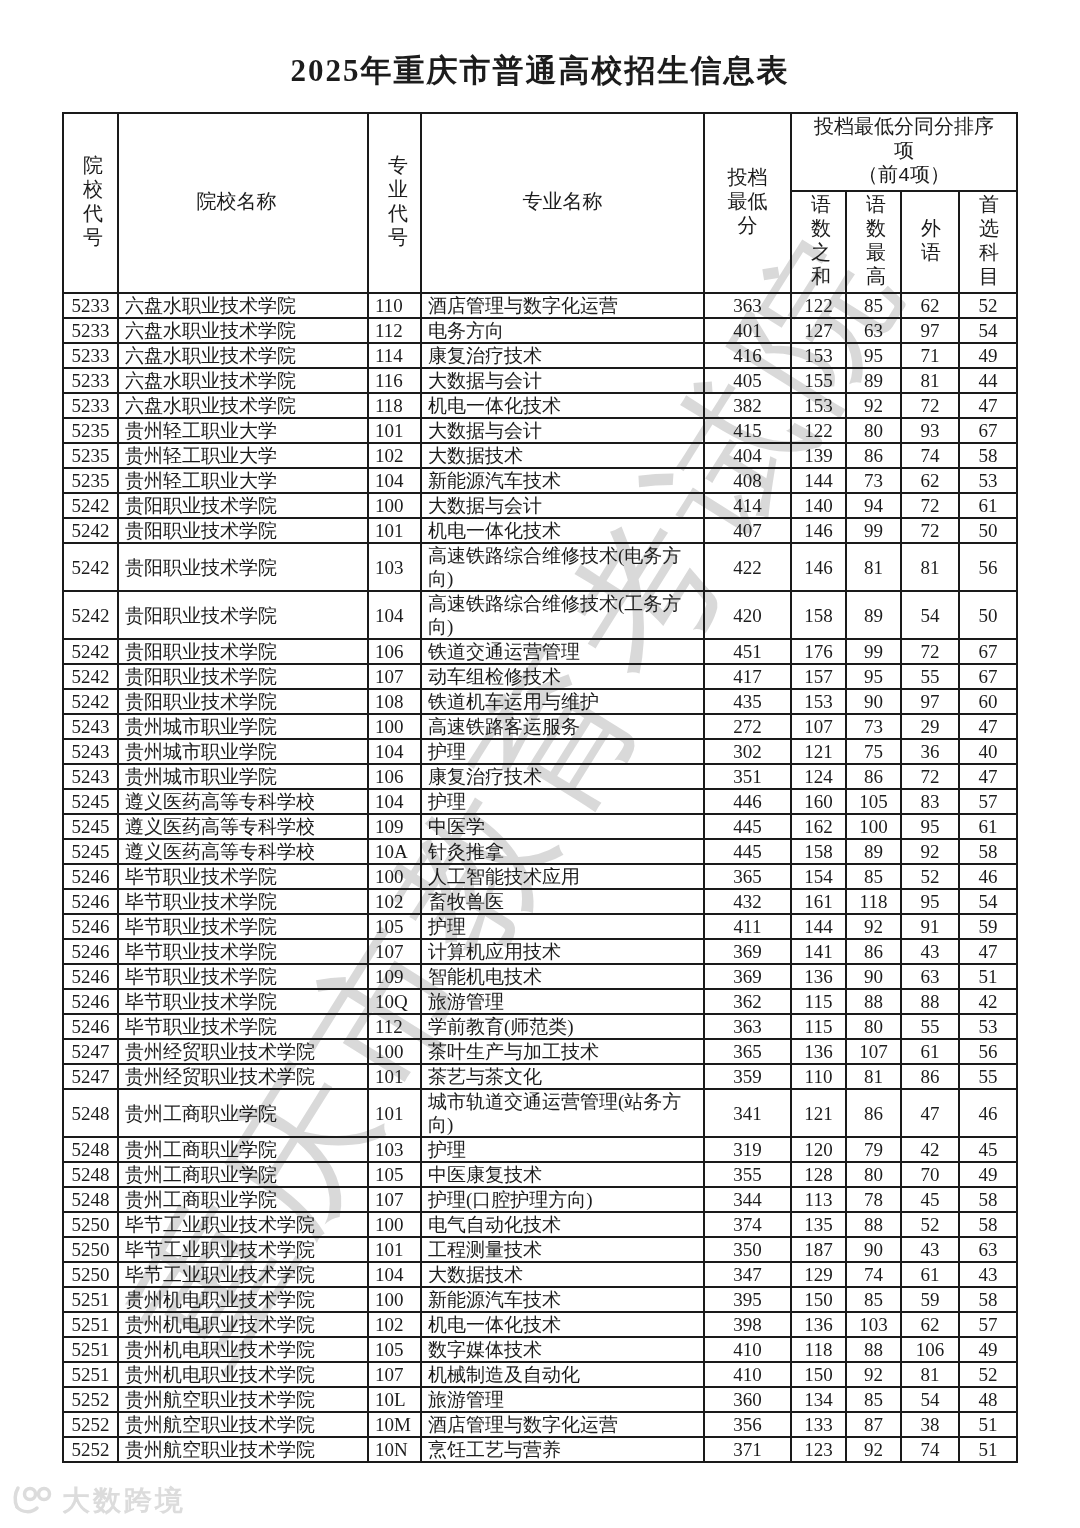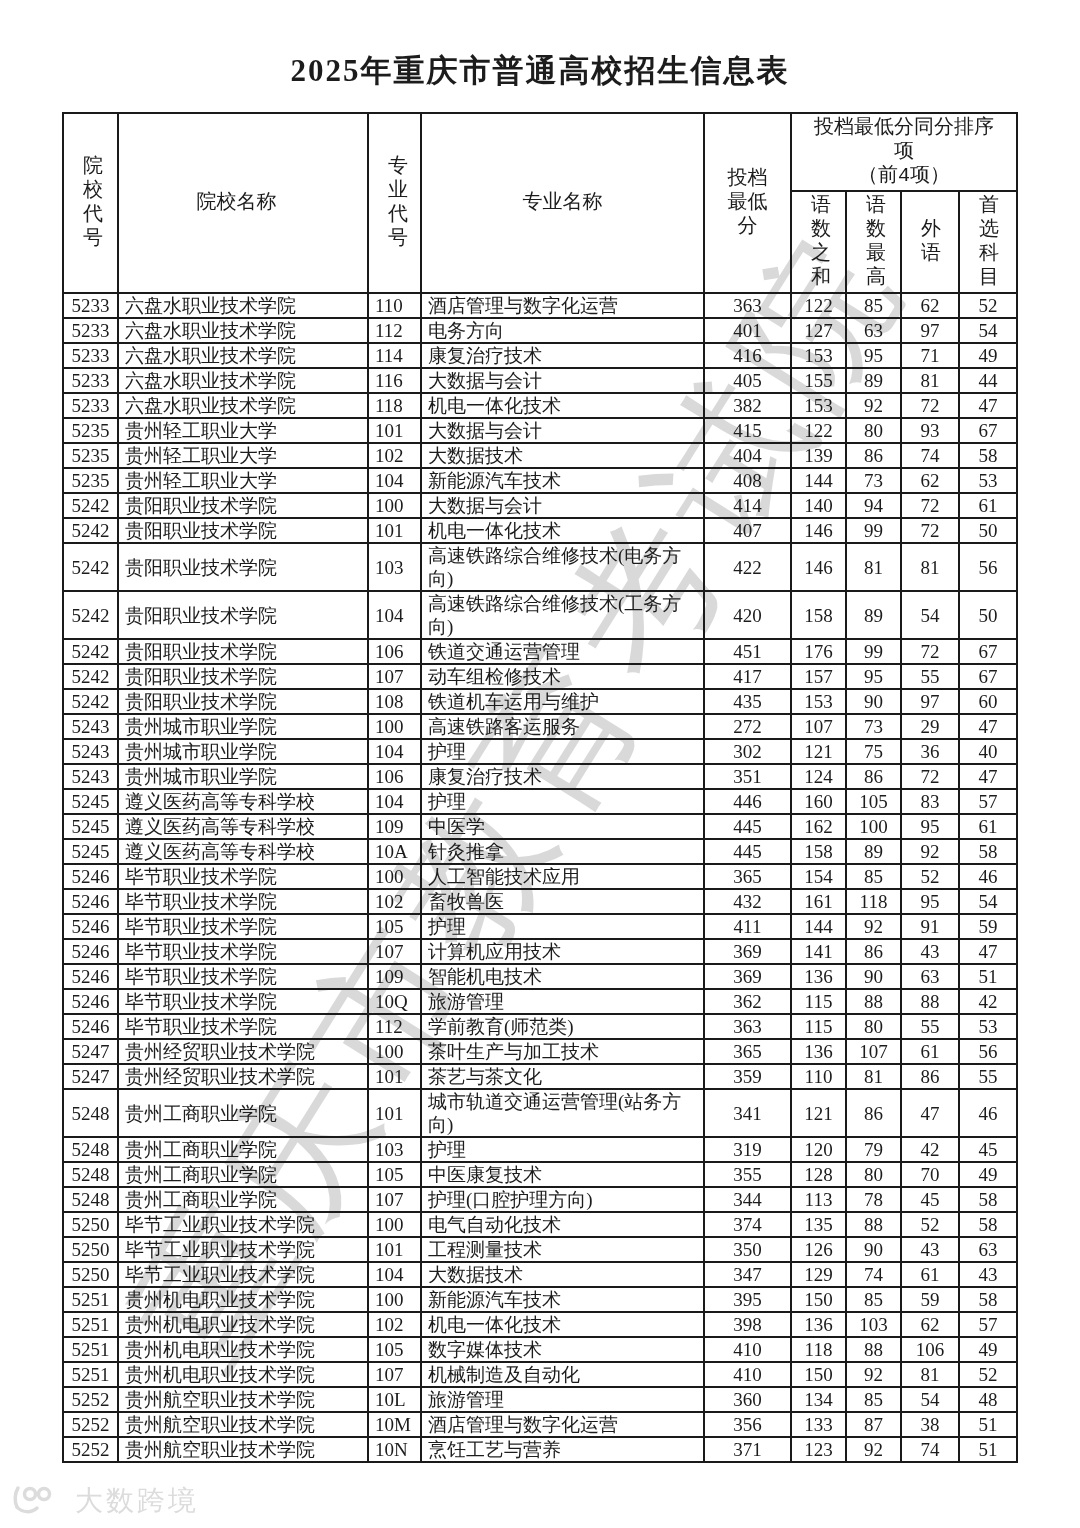--- a/index.html
+++ b/index.html
@@ -85,24 +85,24 @@
     text-align: center;
     font-size: 21px;
     z-index: 1;
   }
   .logo {
     position: absolute;
     left: 10px;
     top: 1482px;
     display: flex;
     align-items: center;
-    gap: 19px;
+    gap: 6px;
     color: #dcdcdc;
     font-size: 28px;
-    font-weight: normal;
+    font-weight: bold;
     letter-spacing: 3px;
     z-index: 1;
   }
 </style>
 </head>
 <body>
 
 <div class="page">
 
   <div class="watermark">重庆市教育考试院</div>
@@ -529,21 +529,21 @@
           <td>88</td>
           <td>52</td>
           <td>58</td>
         </tr>
         <tr>
           <td>5250</td>
           <td class="tl">毕节工业职业技术学院</td>
           <td class="tl2">101</td>
           <td class="tl">工程测量技术</td>
           <td>350</td>
-          <td>126</td>
+          <td>187</td>
           <td>90</td>
           <td>43</td>
           <td>63</td>
         </tr>
         <tr>
           <td>5250</td>
           <td class="tl">毕节工业职业技术学院</td>
           <td class="tl2">104</td>
           <td class="tl">大数据技术</td>
           <td>347</td>

